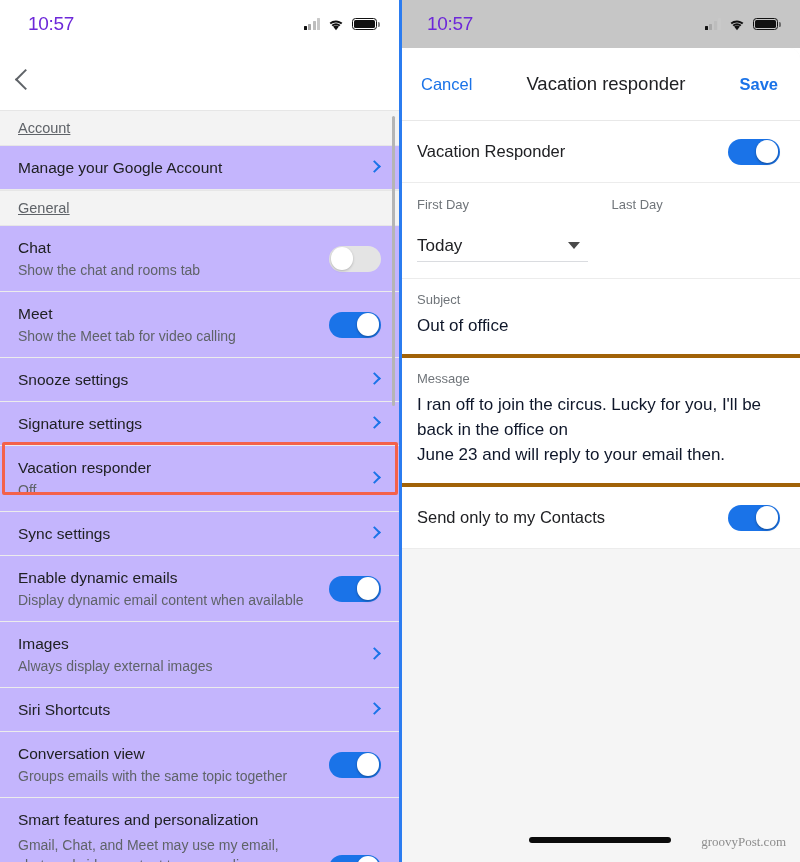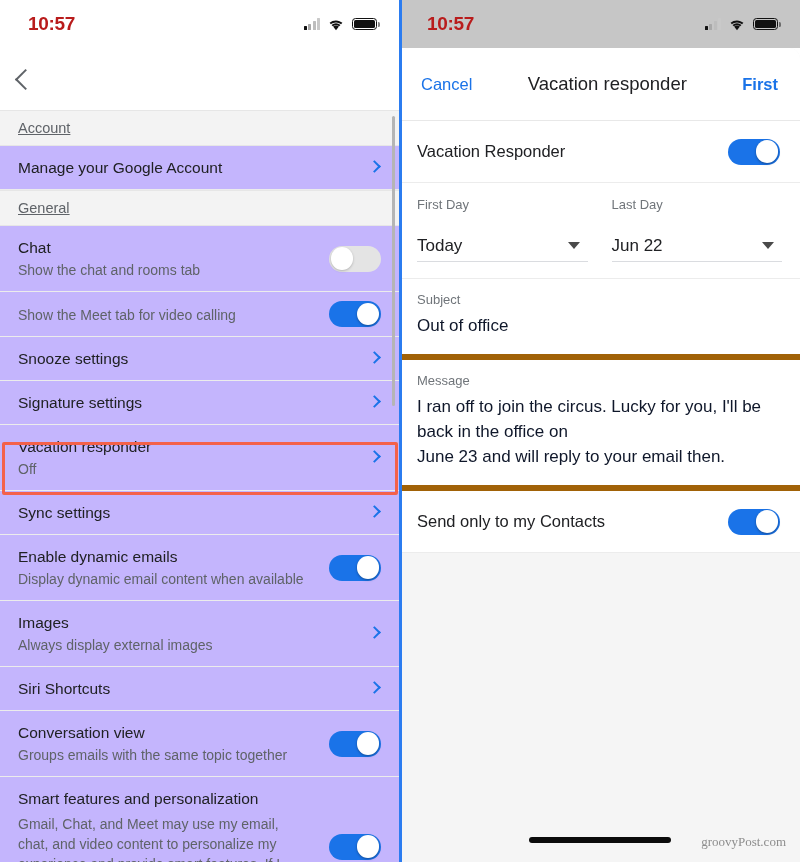--- a/index.html
+++ b/index.html
@@ -20,21 +20,21 @@
 
   .divider{
     position:absolute; left:399px; top:0; width:3px; height:862px;
     background:#2b7cf0; z-index:40;
   }
 
   .statusbar{
     height:48px; display:flex; align-items:center; justify-content:space-between;
     padding:0 22px 0 28px; position:relative; z-index:5;
   }
-  .sb-time{ font-size:19px; font-weight:bold; color:#b91c1c; letter-spacing:-0.3px; }
+  .sb-time{ font-size:19px; font-weight:normal; color:#6d28d9; letter-spacing:-0.3px; }
   .sb-icons{ display:flex; align-items:center; gap:7px; }
 
   .signal{ display:flex; align-items:flex-end; gap:1.5px; height:12px; }
   .signal i{ display:block; width:3px; border-radius:0.5px; background:#c2c2c2; }
   .signal i:nth-child(1){ height:4px; background:#111; }
   .signal i:nth-child(2){ height:6.5px; background:#a8a8a8; }
   .signal i:nth-child(3){ height:9px; background:#bdbdbd; }
   .signal i:nth-child(4){ height:12px; background:#c9c9c9; }
 
   .battery{ width:25px; height:12px; border:1.6px solid #111; border-radius:3.5px; position:relative; padding:1.4px; }
@@ -113,21 +113,21 @@
     position:relative; border-bottom:1px solid #dadce0; padding-bottom:5px;
     display:flex; align-items:flex-start;margin-top:24px;
   }
   .fvalue{ font-size:17px; color:#202124; }
   .caret{
     position:absolute; right:8px; top:6px;
     width:0; height:0; border-left:6.5px solid transparent; border-right:6.5px solid transparent;
     border-top:7.5px solid #4a4a4a;
   }
 
-  .block{ background:#fff; padding:13px 18px 16px; border-bottom:6px solid #a16207; }
+  .block{ background:#fff; padding:13px 18px 16px; border-bottom:4px solid #a16207; }
   .block .flabel{ margin-bottom:6px; }
   .block .bvalue{ font-size:17px; color:#0f172a; line-height:25px; white-space:pre-line; }
   .msg-block{ min-height:128px; }
 
   .home-bar{
     position:absolute; left:50%; bottom:19px; transform:translateX(-50%);
     width:142px; height:6px; background:#0b0b0b; border-radius:3px;
   }
   .watermark{
     position:absolute; right:14px; bottom:12px;
@@ -179,20 +179,21 @@
 
       <div class="row">
         <div class="title">Chat</div>
         <div class="sub">Show the chat and rooms tab</div>
         <span class="toggle off">
             <span class="knob"></span>
           </span>
       </div>
 
       <div class="row">
+        <div class="title">Meet</div>
         <div class="sub">Show the Meet tab for video calling</div>
         <span class="toggle">
             <span class="knob"></span>
           </span>
       </div>
 
       <div class="row">
         <div class="title">Snooze settings</div>
         <span class="chev"></span>
       </div>
@@ -276,21 +277,21 @@
             <em></em>
           </div>
       </div>
     </div>
 
     <div class="sheet">
 
       <div class="sheet-head">
         <span class="act">Cancel</span>
         <span class="sheet-title">Vacation responder</span>
-        <span class="act bold">First</span>
+        <span class="act bold">Save</span>
       </div>
 
       <div class="card">
 
         <div class="card-row">
           <span class="lbl">Vacation Responder</span>
           <span class="toggle">
               <span class="knob"></span>
             </span>
         </div>
@@ -298,24 +299,20 @@
         <div class="dates">
           <div class="field">
             <div class="flabel">First Day</div>
             <div class="fselect">
               <span class="fvalue">Today</span>
               <span class="caret"></span>
             </div>
           </div>
           <div class="field">
             <div class="flabel">Last Day</div>
-            <div class="fselect">
-              <span class="fvalue">Jun 22</span>
-              <span class="caret"></span>
-            </div>
           </div>
         </div>
 
         <div class="block">
           <div class="flabel">Subject</div>
           <div class="bvalue">Out of office</div>
         </div>
 
         <div class="block msg-block">
           <div class="flabel">Message</div>

